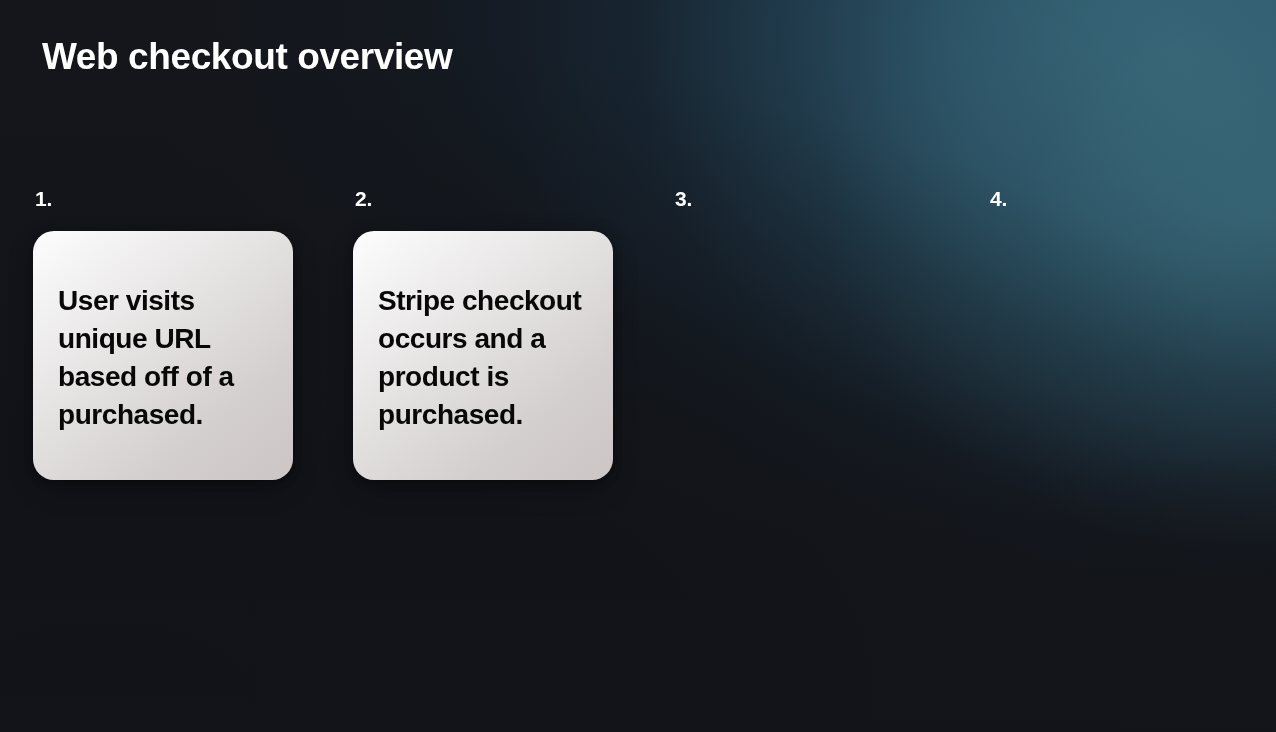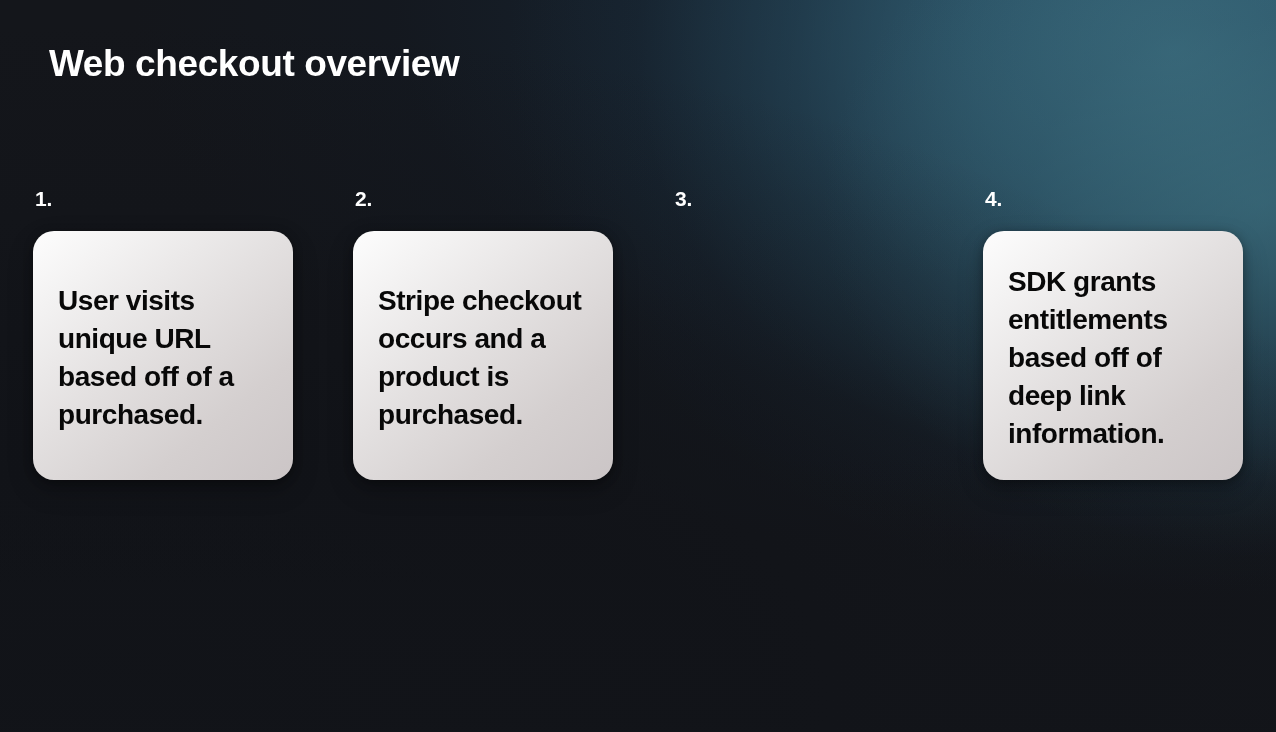--- a/index.html
+++ b/index.html
@@ -69,21 +69,21 @@
         rgba(18, 20, 25, 0.0) 62%,
         rgba(18, 20, 25, 0.55) 82%,
         rgba(18, 20, 25, 0.85) 100%);
   }
 
   
   .slide-title {
     position: absolute;
     left: 33px;
     top: 25px;
-    margin: 16px;
+    margin: 9px;
     color: #ffffff;
     font-size: 37px;
     font-weight: 700;
     letter-spacing: -0.4px;
     line-height: 46px;
     white-space: nowrap;
     z-index: 5;
   }
 
   
@@ -168,19 +168,16 @@
         <p class="card-text">Stripe checkout occurs and a product is purchased.</p>
       </div>
     </div>
 
     <div class="card-col">
       <div class="step-number">3.</div>
     </div>
 
     <div class="card-col">
       <div class="step-number">4.</div>
-      <div class="card tall">
-        <p class="card-text">SDK grants entitlements based off of deep link information.</p>
-      </div>
     </div>
 
   </div>
 </div>
 
 </body></html>

